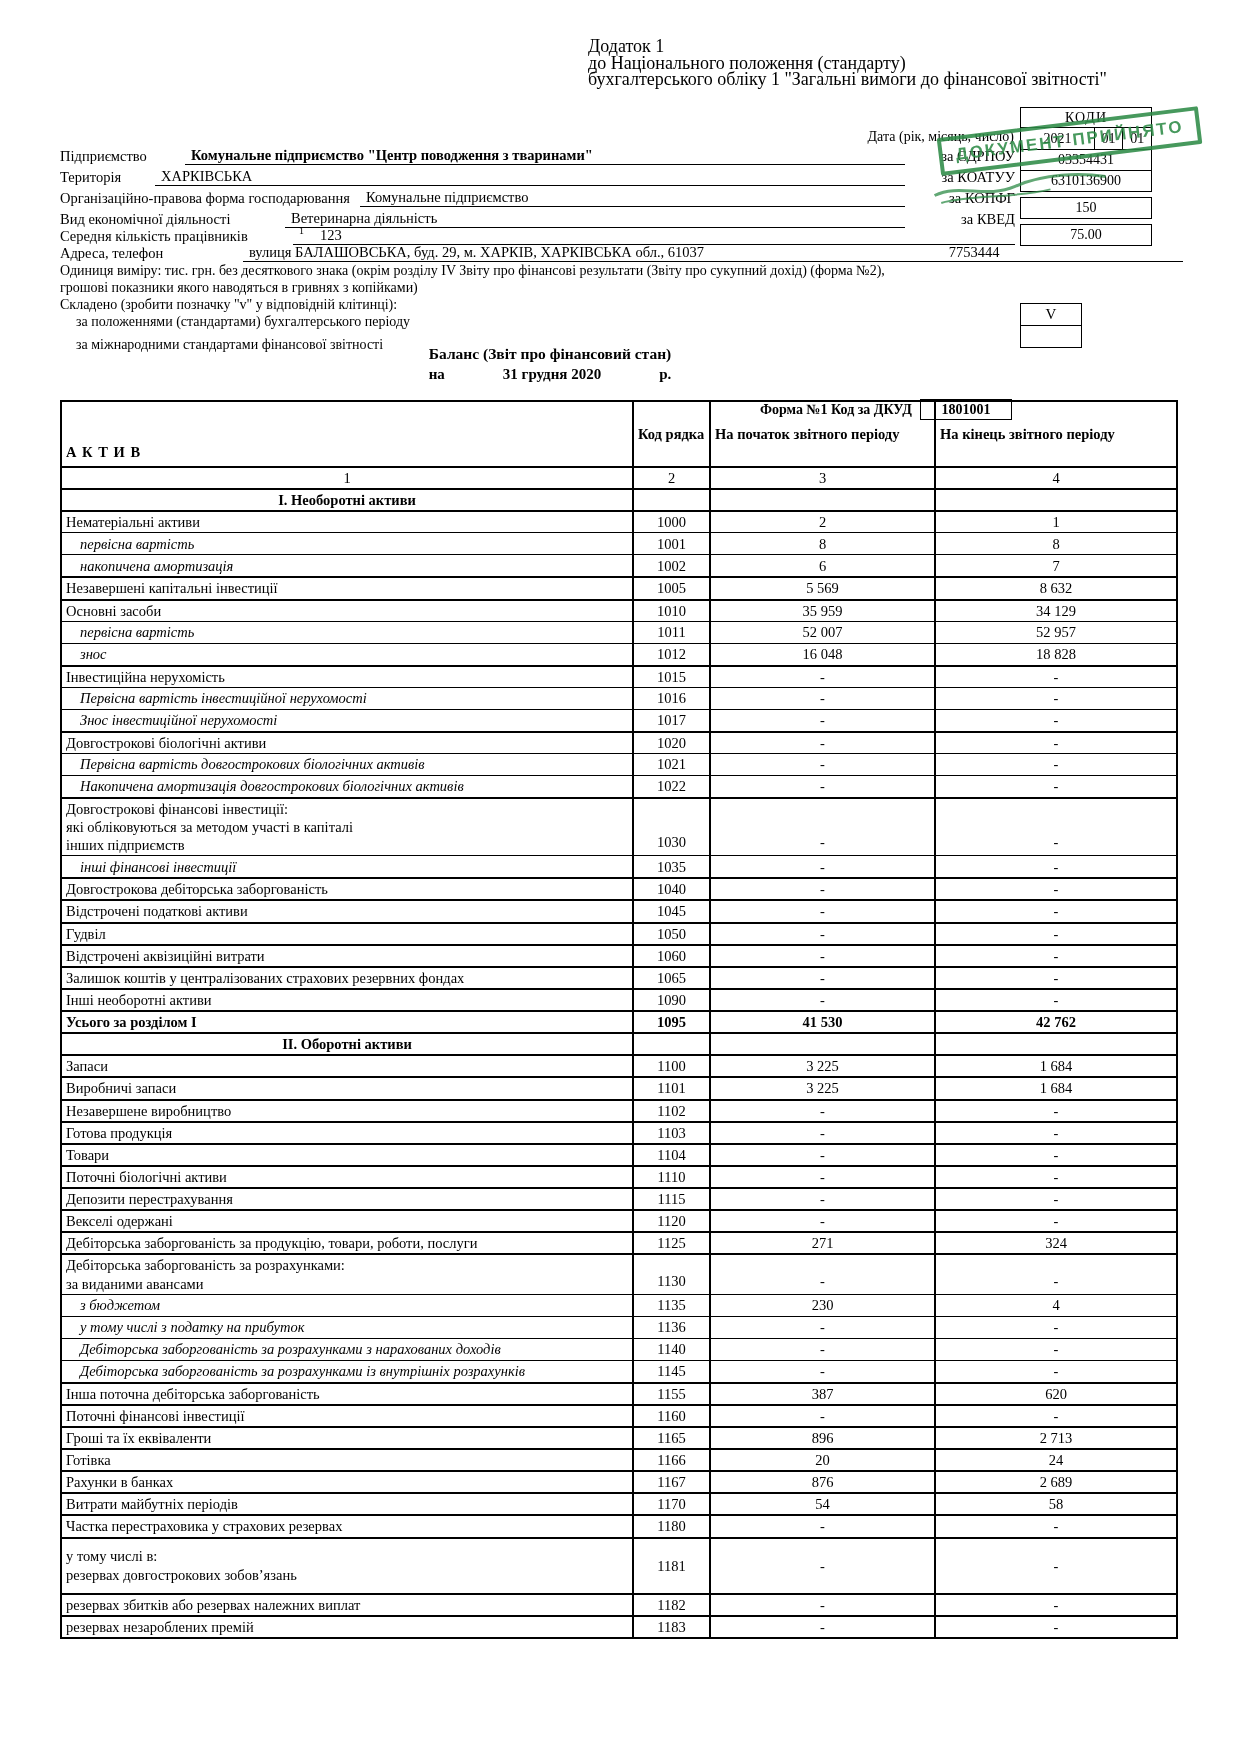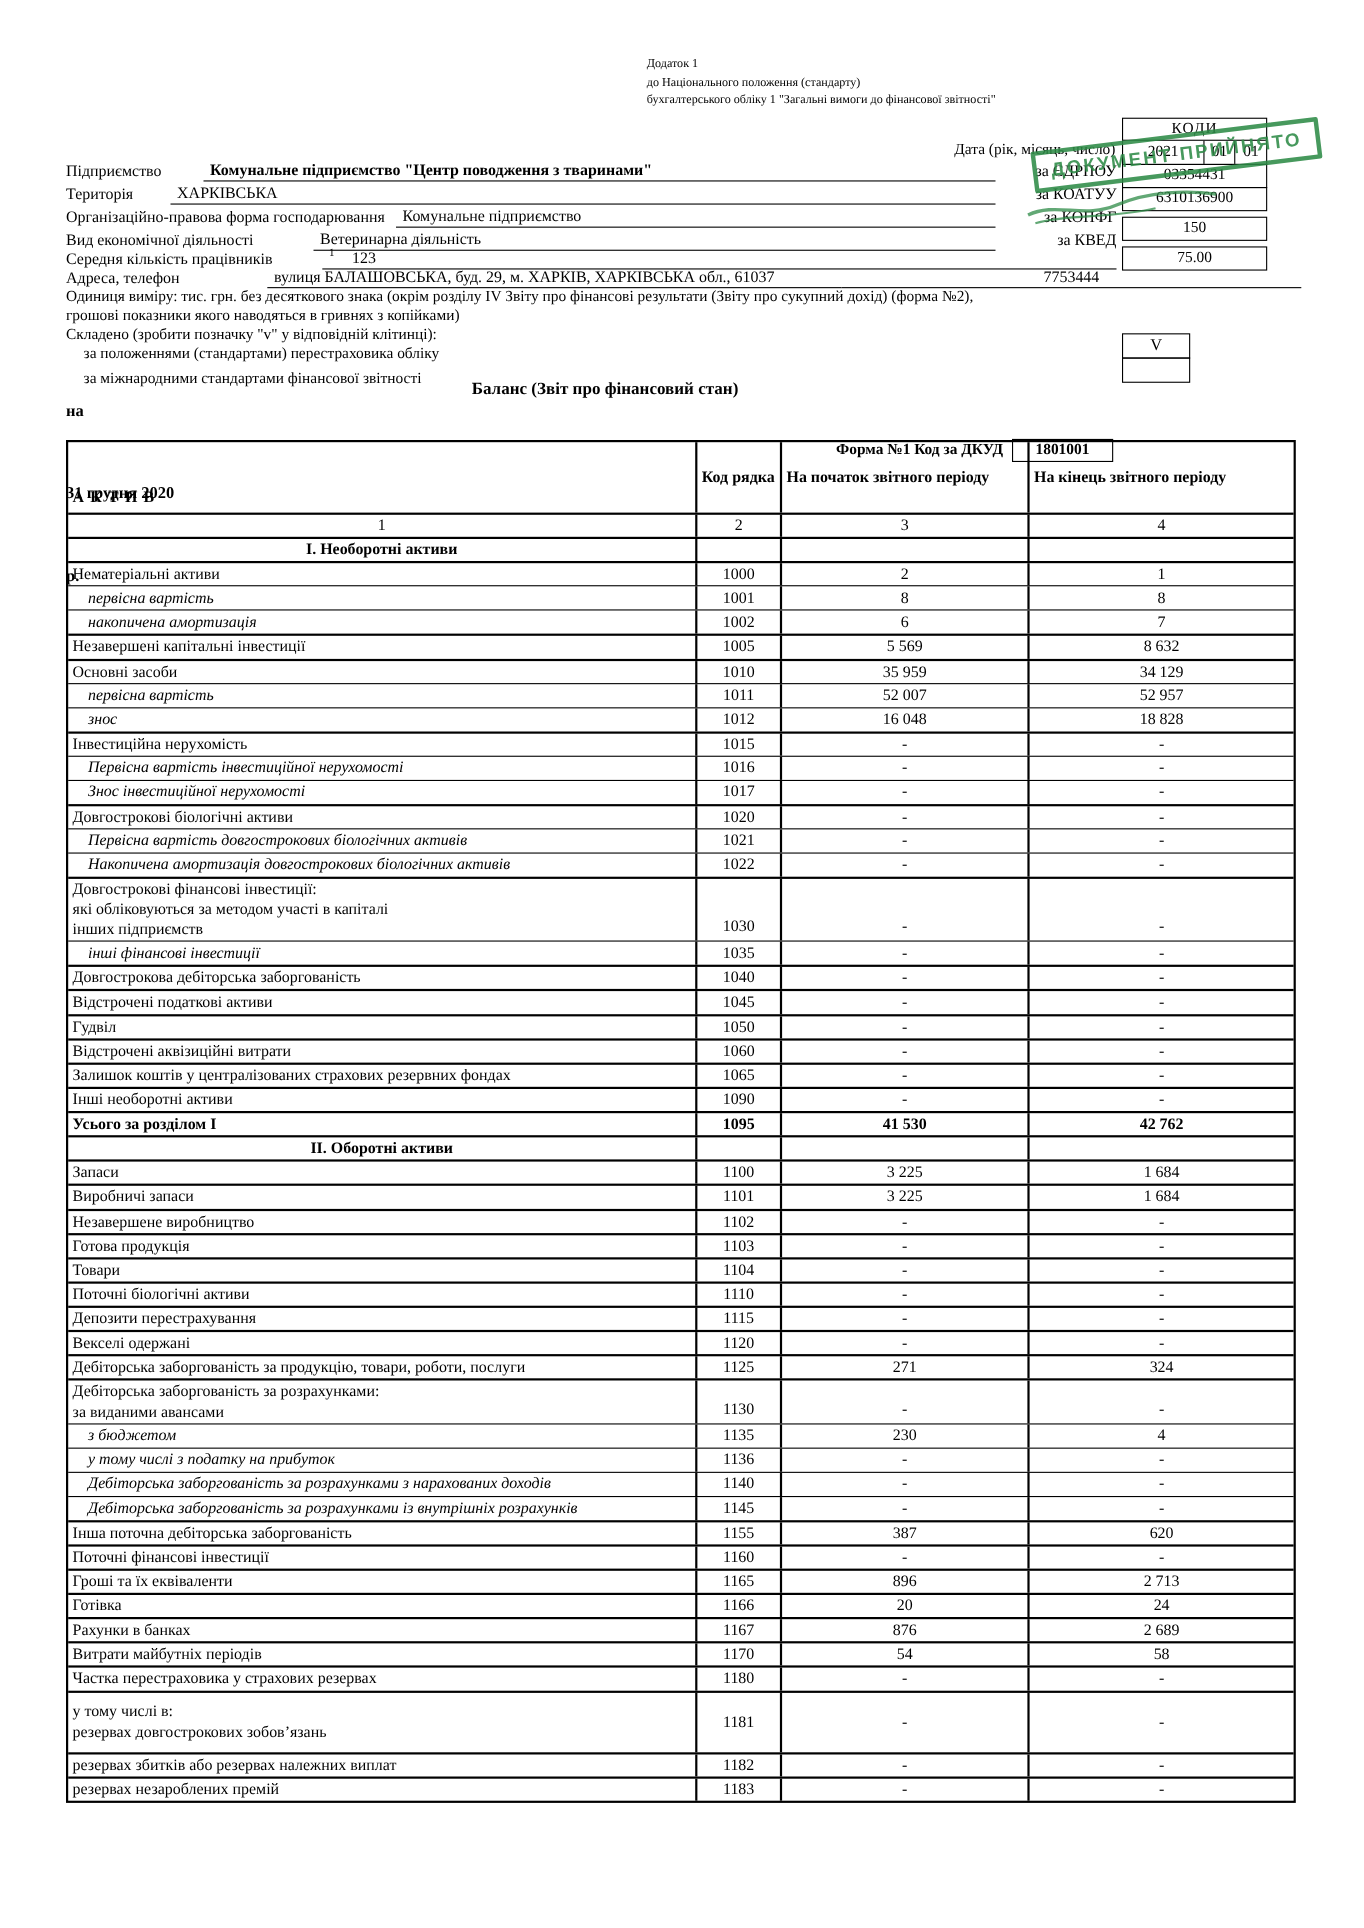--- a/index.html
+++ b/index.html
@@ -7,21 +7,21 @@
   .page {
     position: relative;
     width: 1240px;
     height: 1753px;
     background: #ffffff;
     color: #000;
     font-family: "Liberation Serif", serif;
     overflow: hidden;
   }
   
-  .appendix { position:absolute; left:588px; top:50px; width:620px; font-size:11px; line-height:16.5px; }
+  .appendix { position:absolute; left:588px; top:38px; width:620px; font-size:18px; line-height:16.5px; }
   
   .codes { position:absolute; left:1020px; top:107px; width:132px; font-size:14px; }
   .codes-header { border:1px solid #000; height:21px; text-align:center; line-height:20px; letter-spacing:1px; }
   .codes-date { display:flex; border:1px solid #000; border-top:none; height:22px; }
   .codes-date .cd { display:flex; align-items:center; justify-content:center; height:100%; }
   .codes-date .cd1 { flex:0 0 56%; }
   .codes-date .cd2, .codes-date .cd3 { flex:0 0 22%; border-left:1px solid #000; }
   .code-box { border:1px solid #000; height:22px; margin-top:-1px; text-align:center; line-height:20px; }
   .code-box.gap { margin-top:5px; }
   .date-label { position:absolute; left:700px; top:129px; width:314px; text-align:right; font-size:14px; }
@@ -49,21 +49,21 @@
   
   .unit { position:absolute; left:60px; top:262px; width:1080px; font-size:14px; line-height:17px; }
   .composed { position:absolute; left:60px; top:297px; font-size:14px; }
   .cb-label1 { position:absolute; left:76px; top:314px; font-size:14px; }
   .cb-label2 { position:absolute; left:76px; top:337px; font-size:14px; }
   .cbox { position:absolute; left:1020px; width:62px; height:23px; border:1.5px solid #000; text-align:center; line-height:21px; font-size:15px; }
   .cbox1 { top:303px; }
   .cbox2 { top:325px; }
   
   .title { position:absolute; left:60px; top:345px; width:980px; text-align:center; font-weight:bold; font-size:15.5px; }
-  .title-date { position:absolute; left:60px; top:366px; width:980px; display:flex; justify-content:center; gap:58px; font-weight:bold; font-size:15px;flex-direction:column; }
+  .title-date { position:absolute; left:60px; top:366px; width:980px; display:flex; justify-content:center; gap:58px; font-weight:bold; font-size:15px; }
   .forma { position:absolute; left:760px; top:399px; display:flex; align-items:center; gap:8px; font-size:14px; }
   .forma-label { font-weight:bold; }
   .forma-box { display:inline-block; width:92px; height:21px; border:1.5px solid #000; text-align:center; line-height:19px; font-weight:bold; }
   
   .btable { position:absolute; left:60px; top:400px; width:1118px; border:2px solid #000; font-size:14.5px; }
   .trow { display:flex; align-items:stretch; border-top:1px solid #000; min-height:22px; }
   .trow.major { border-top:2px solid #000; }
   .trow.thead { border-top:none; min-height:64px; }
   .trow.tnums { border-top:2px solid #000; min-height:20px; }
   .c { display:flex; flex-direction:column; justify-content:center; padding:1px 4px; line-height:1.25; }
@@ -149,21 +149,21 @@
       <span class="fphone">7753444</span>
     </div>
   </div>
 
   <div class="unit">
     <div>Одиниця виміру: тис. грн. без десяткового знака (окрім розділу IV Звіту про фінансові результати (Звіту про сукупний дохід) (форма №2),</div>
     <div>грошові показники якого наводяться в гривнях з копійками)</div>
   </div>
 
   <div class="composed">Складено (зробити позначку "v" у відповідній клітинці):</div>
-  <div class="cb-label1">за положеннями (стандартами) перестраховика обліку</div>
+  <div class="cb-label1">за положеннями (стандартами) бухгалтерського періоду</div>
   <div class="cb-label2">за міжнародними стандартами фінансової звітності</div>
   <div class="cbox cbox1">V</div>
   <div class="cbox cbox2"></div>
 
   <div class="title">Баланс (Звіт про фінансовий стан)</div>
   <div class="title-date">
     <span>на</span>
     <span>31 грудня 2020</span>
     <span>р.</span>
   </div>

